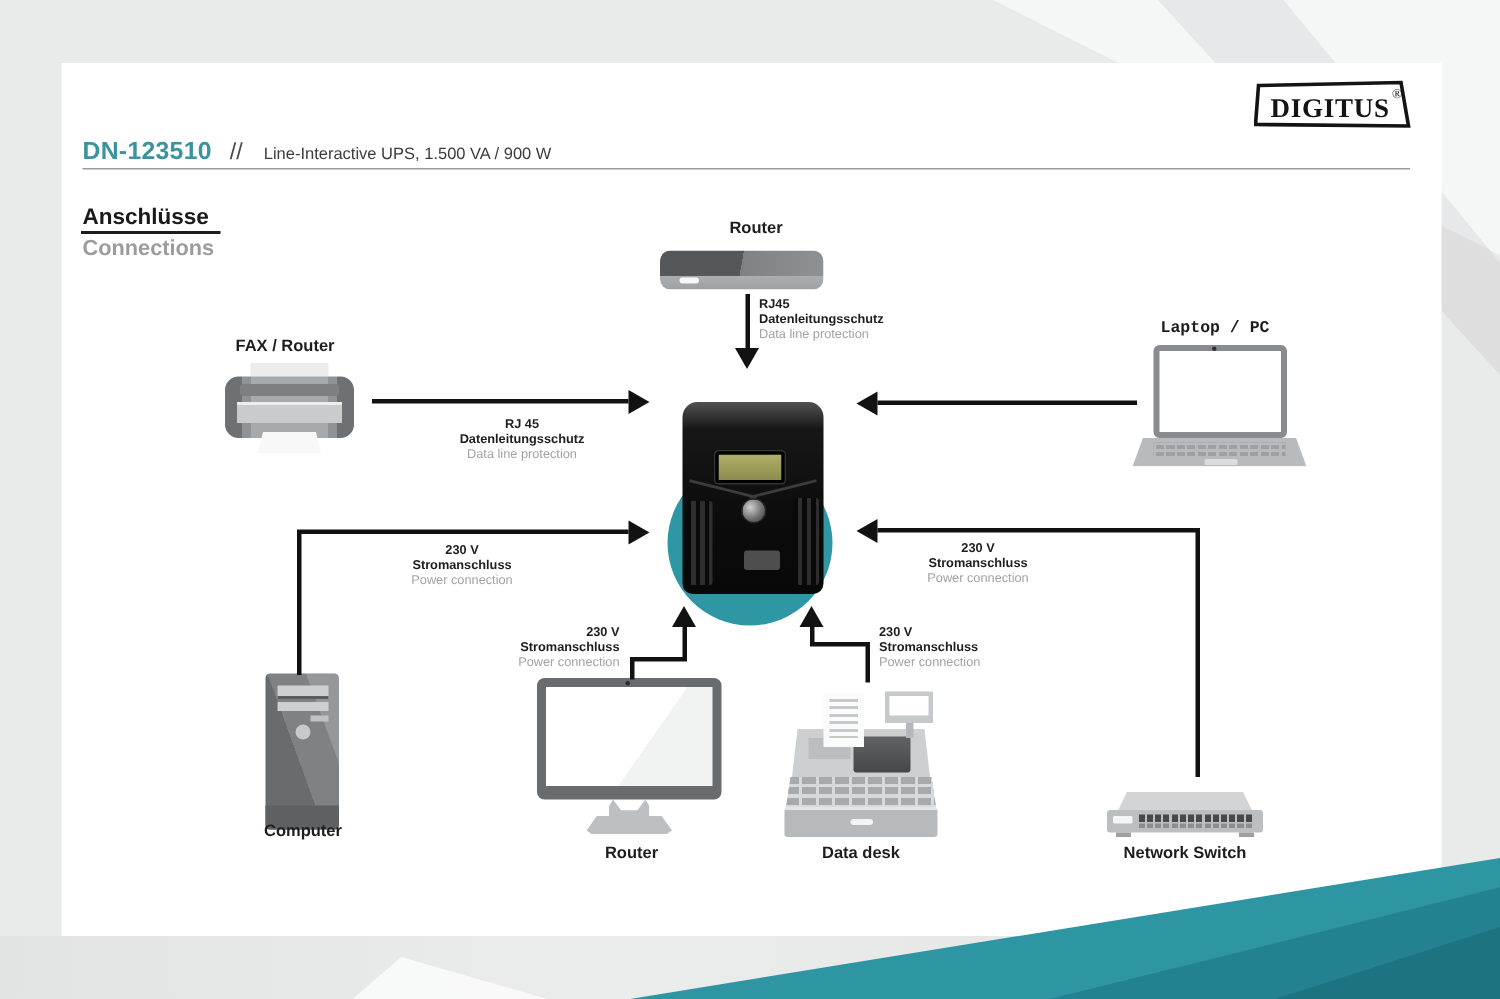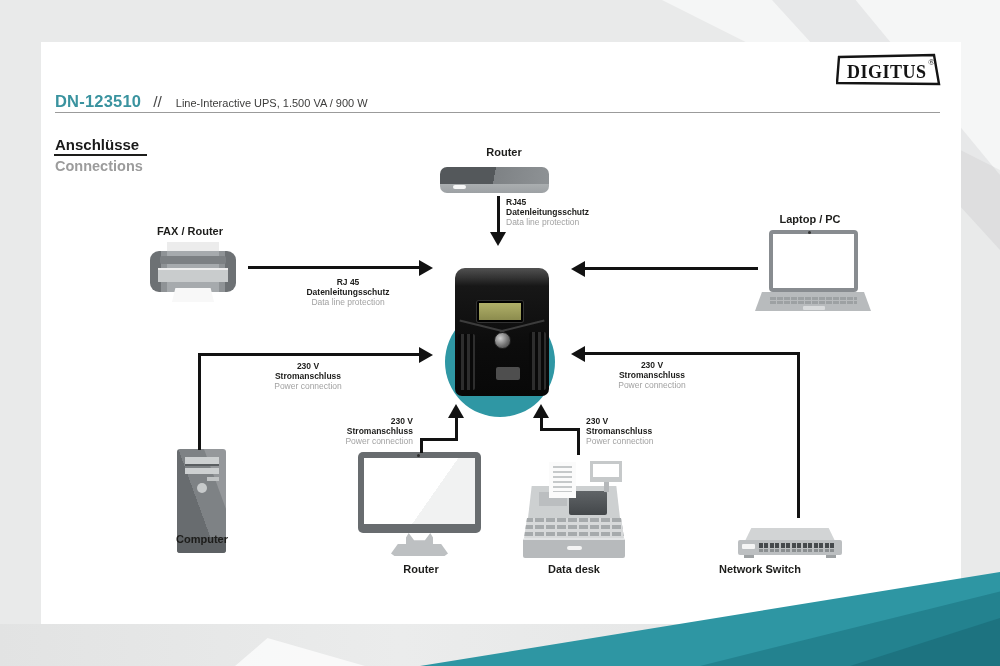--- a/index.html
+++ b/index.html
@@ -125,21 +125,21 @@
   <div class="arrow">
     <div class="seg" style="left:248px;top:266px;width:171px;height:3px;"></div>
     <div class="ah-r" style="left:419px;top:260px;"></div>
   </div>
   <div class="conn center" style="left:348px;top:277px;">
     <div>RJ 45</div>
     <div>Datenleitungsschutz</div>
     <div class="en">Data line protection</div>
   </div>
 
-  <div class="devlabel" style="left:810px;top:213px;">Laptop / PC</div>
+  <div class="devlabel" style="left:810px;top:213px;font-family:Liberation Mono, monospace;">Laptop / PC</div>
   <div class="icon" style="left:755px;top:230px;width:116px;height:84px;">
     <div class="p" style="left:14px;top:0;width:81px;height:54px;border:4px solid #888c90;
          border-radius:4px;background:#ffffff;"></div>
     <div class="p" style="left:53px;top:1px;width:3px;height:3px;border-radius:50%;background:#333;"></div>
     <div class="p" style="left:0;top:62px;width:116px;height:19px;background:#b8bbbd;
          clip-path:polygon(6% 0,94% 0,100% 100%,0 100%);"></div>
     <div class="p" style="left:14px;top:65px;width:88px;height:9px;background-color:#9da1a3;
          background-image:repeating-linear-gradient(90deg,#b8bbbd 0 1.5px,transparent 1.5px 7px),
                           repeating-linear-gradient(180deg,#b8bbbd 0 1.5px,transparent 1.5px 4.5px);"></div>
     <div class="p" style="left:48px;top:76px;width:22px;height:4px;border-radius:1px;background:#d9dbdc;"></div>
@@ -153,21 +153,21 @@
     <div class="p" style="left:0;top:0;width:49px;height:104px;border-radius:3px;
          background:linear-gradient(250deg,#7e8285 0 55%,#686c6f 55%);"></div>
     <div class="p" style="left:0;top:0;width:49px;height:60px;background:rgba(255,255,255,.18);
          clip-path:polygon(100% 0,100% 100%,55% 0);"></div>
     <div class="p" style="left:8px;top:8px;width:34px;height:7px;background:#cdd0d1;border-bottom:2px solid #5a5e61;"></div>
     <div class="p" style="left:8px;top:19px;width:34px;height:6px;background:#cdd0d1;"></div>
     <div class="p" style="left:30px;top:28px;width:12px;height:4px;background:#c0c3c4;"></div>
     <div class="p" style="left:20px;top:34px;width:10px;height:10px;border-radius:50%;background:#c7cacb;"></div>
     <div class="p" style="left:0;top:88px;width:49px;height:16px;border-radius:0 0 3px 3px;background:#5d6164;"></div>
   </div>
-  <div class="devlabel" style="left:202px;top:533px;">Computer</div>
+  <div class="devlabel" style="left:202px;top:548px;">Computer</div>
   <div class="arrow">
     <div class="seg" style="left:198px;top:355px;width:3px;height:95px;"></div>
     <div class="seg" style="left:198px;top:353px;width:221px;height:3px;"></div>
     <div class="ah-r" style="left:419px;top:347px;"></div>
   </div>
   <div class="conn center" style="left:308px;top:361px;">
     <div>230 V</div>
     <div>Stromanschluss</div>
     <div class="en">Power connection</div>
   </div>
@@ -177,21 +177,21 @@
          clip-path:polygon(7% 0,93% 0,100% 100%,0 100%);"></div>
     <div class="p" style="left:0;top:12px;width:104px;height:15px;border-radius:2px;background:#bcbfc1;"></div>
     <div class="p" style="left:4px;top:16px;width:13px;height:5px;border-radius:1px;background:#f5f5f5;"></div>
     <div class="p" style="left:21px;top:15px;width:76px;height:5px;
          background:repeating-linear-gradient(90deg,#45494c 0 4px,transparent 4px 5.5px);"></div>
     <div class="p" style="left:21px;top:21px;width:76px;height:3px;
          background:repeating-linear-gradient(90deg,#8a8e90 0 4px,transparent 4px 5.5px);"></div>
     <div class="p" style="left:6px;top:27px;width:10px;height:3px;background:#9da1a3;"></div>
     <div class="p" style="left:88px;top:27px;width:10px;height:3px;background:#9da1a3;"></div>
   </div>
-  <div class="devlabel" style="left:760px;top:563px;">Network Switch</div>
+  <div class="devlabel" style="left:790px;top:563px;">Network Switch</div>
   <div class="arrow">
     <div class="seg" style="left:797px;top:352px;width:3px;height:166px;"></div>
     <div class="seg" style="left:585px;top:352px;width:215px;height:3px;"></div>
     <div class="ah-l" style="left:571px;top:346px;"></div>
   </div>
   <div class="conn center" style="left:652px;top:360px;">
     <div>230 V</div>
     <div>Stromanschluss</div>
     <div class="en">Power connection</div>
   </div>

